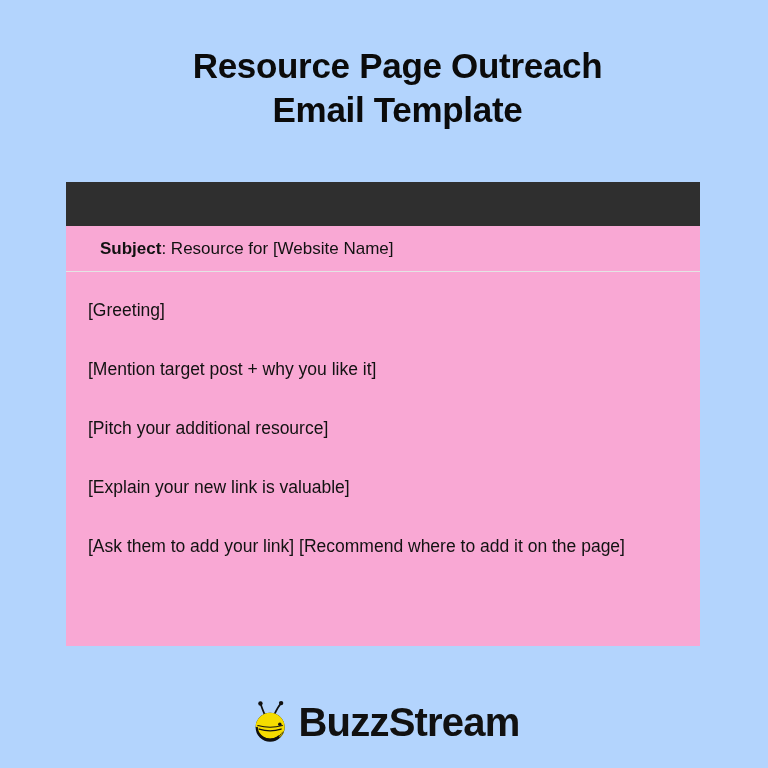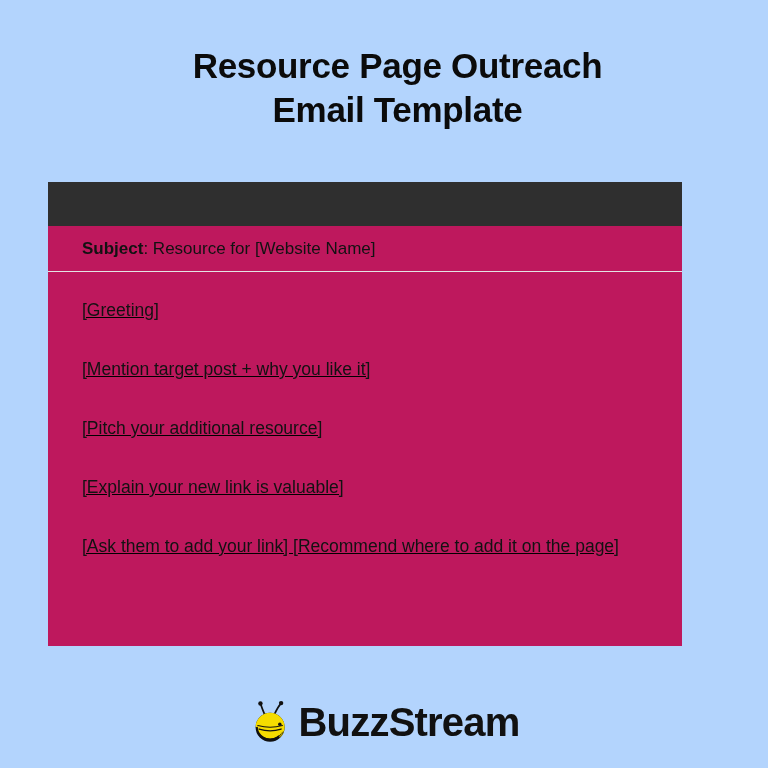--- a/index.html
+++ b/index.html
@@ -34,25 +34,25 @@
     color: #0b0b0b;
     line-height: 44px;
     letter-spacing: -0.3px;
     white-space: nowrap;
     padding-left: 27px;
   }
 
   
   .email-card {
     position: absolute;
-    left: 48px;
+    left: 66px;
     top: 182px;
     width: 634px;
     height: 464px;
-    background: #be185d;
+    background: #f9a8d4;
     box-sizing: border-box;
   }
   .card-topbar {
     height: 44px;
     width: 100%;
     background: #2f2f2f;
   }
   .subject-row {
     height: 46px;
     display: flex;
@@ -65,23 +65,22 @@
     font-size: 17px;
     color: #121212;
     line-height: 22px;
     white-space: nowrap;
   }
   .subject-label {
     font-weight: bold;
   }
 
   .body-area {
-    padding: 26px 34px 0 34px;
+    padding: 26px 34px 0 22px;
     box-sizing: border-box;
-    text-decoration: underline;
   }
   .body-line {
     font-size: 17.5px;
     color: #121212;
     line-height: 25px;
     margin: 0 0 34px 0;
     max-width: 540px;
   }
   .body-line:last-child {
     margin-bottom: 1px;

